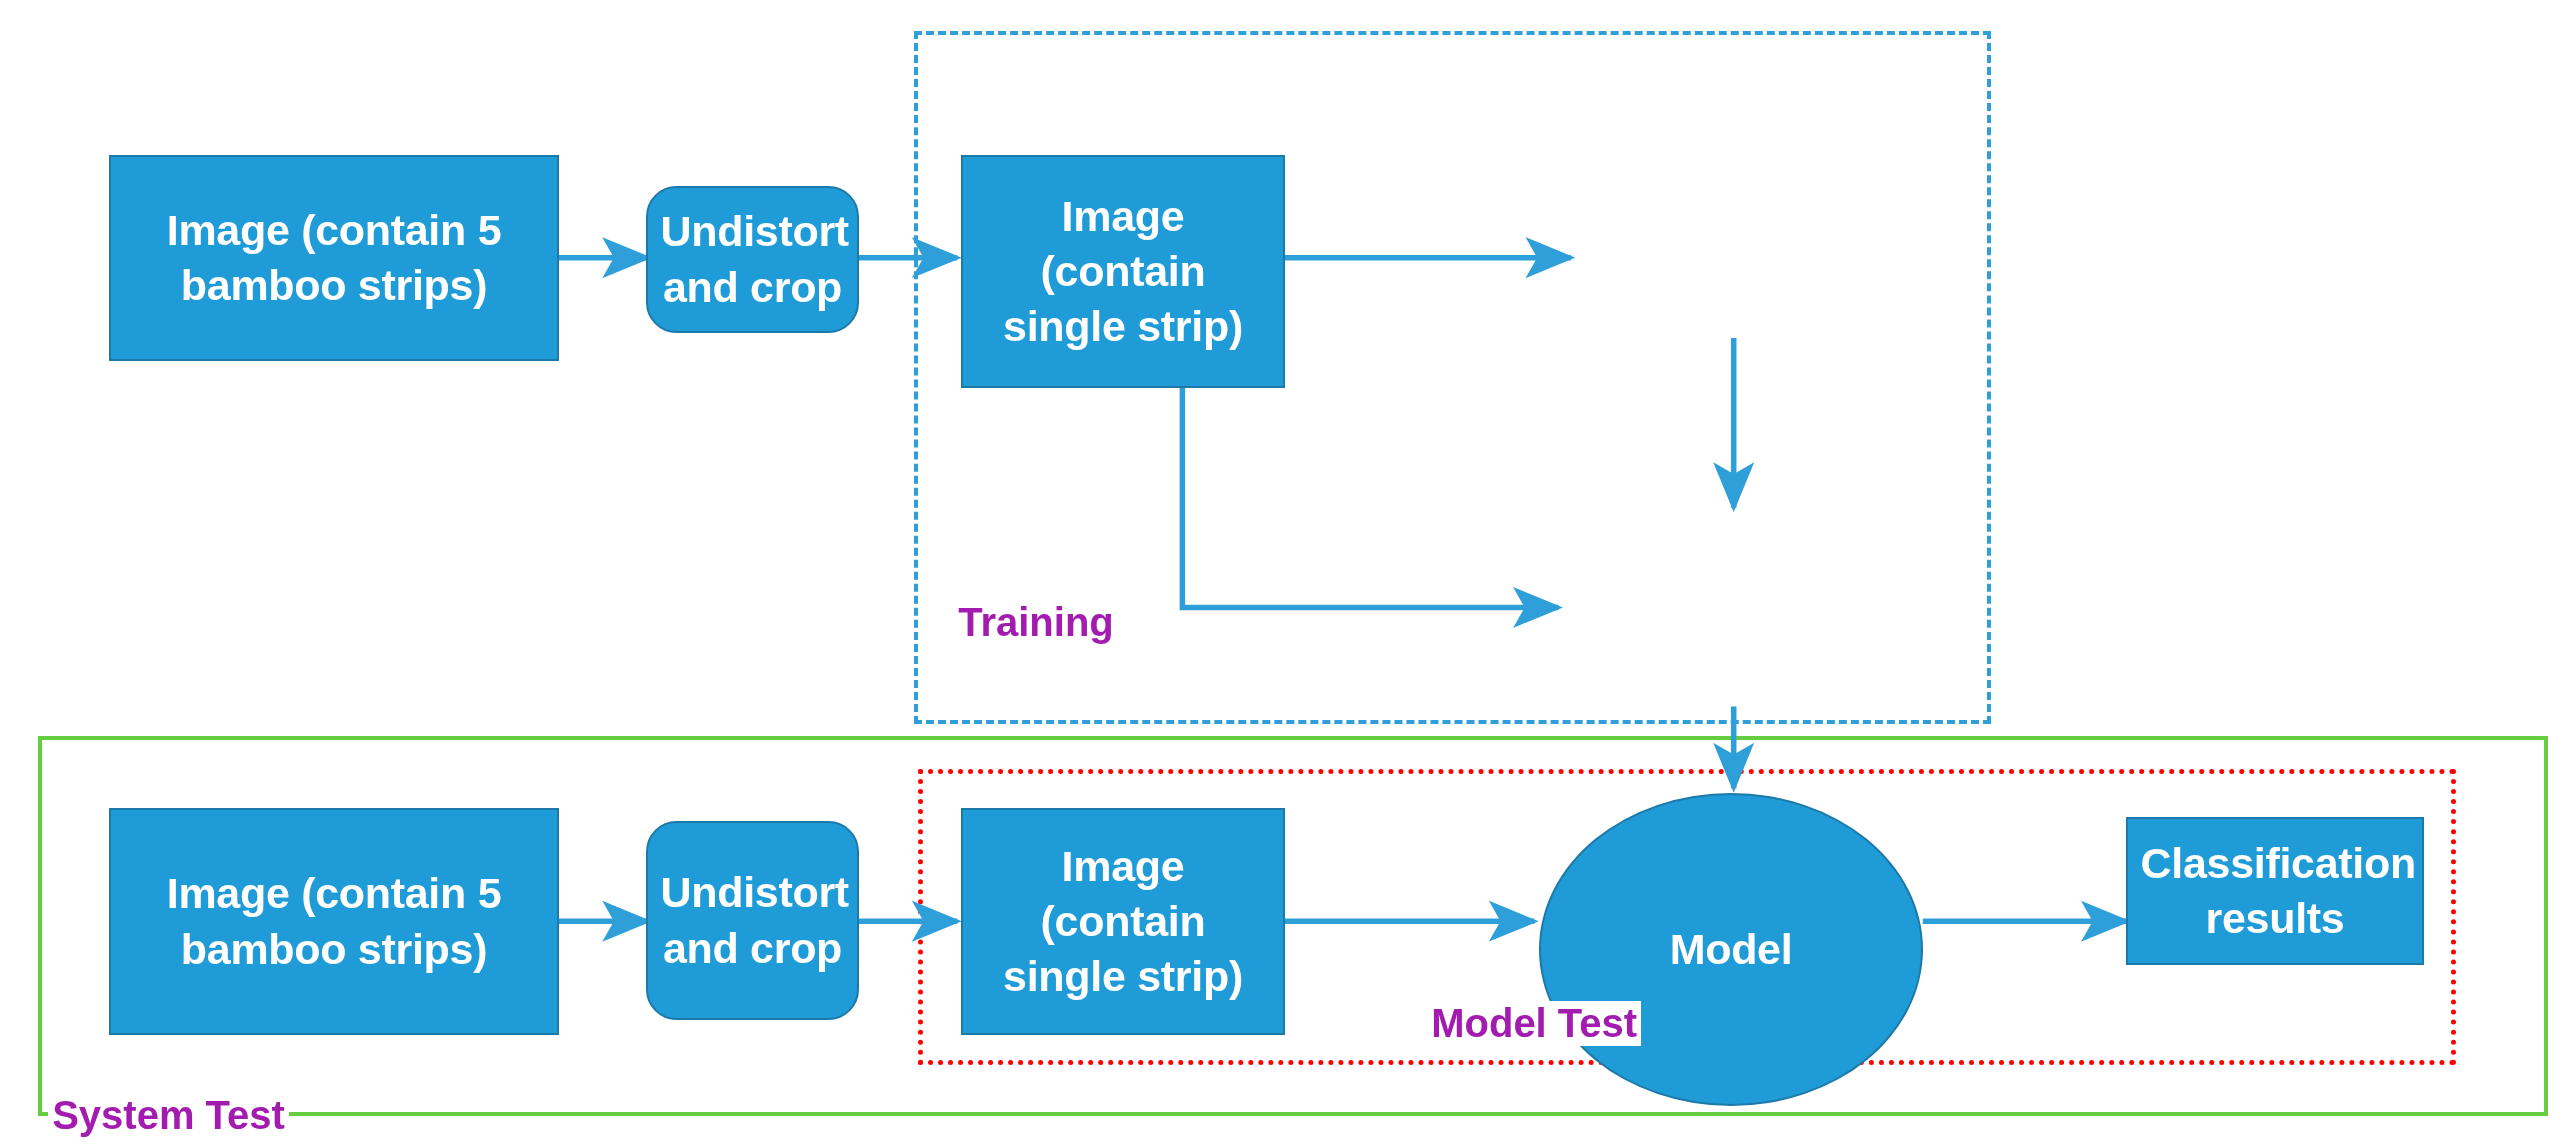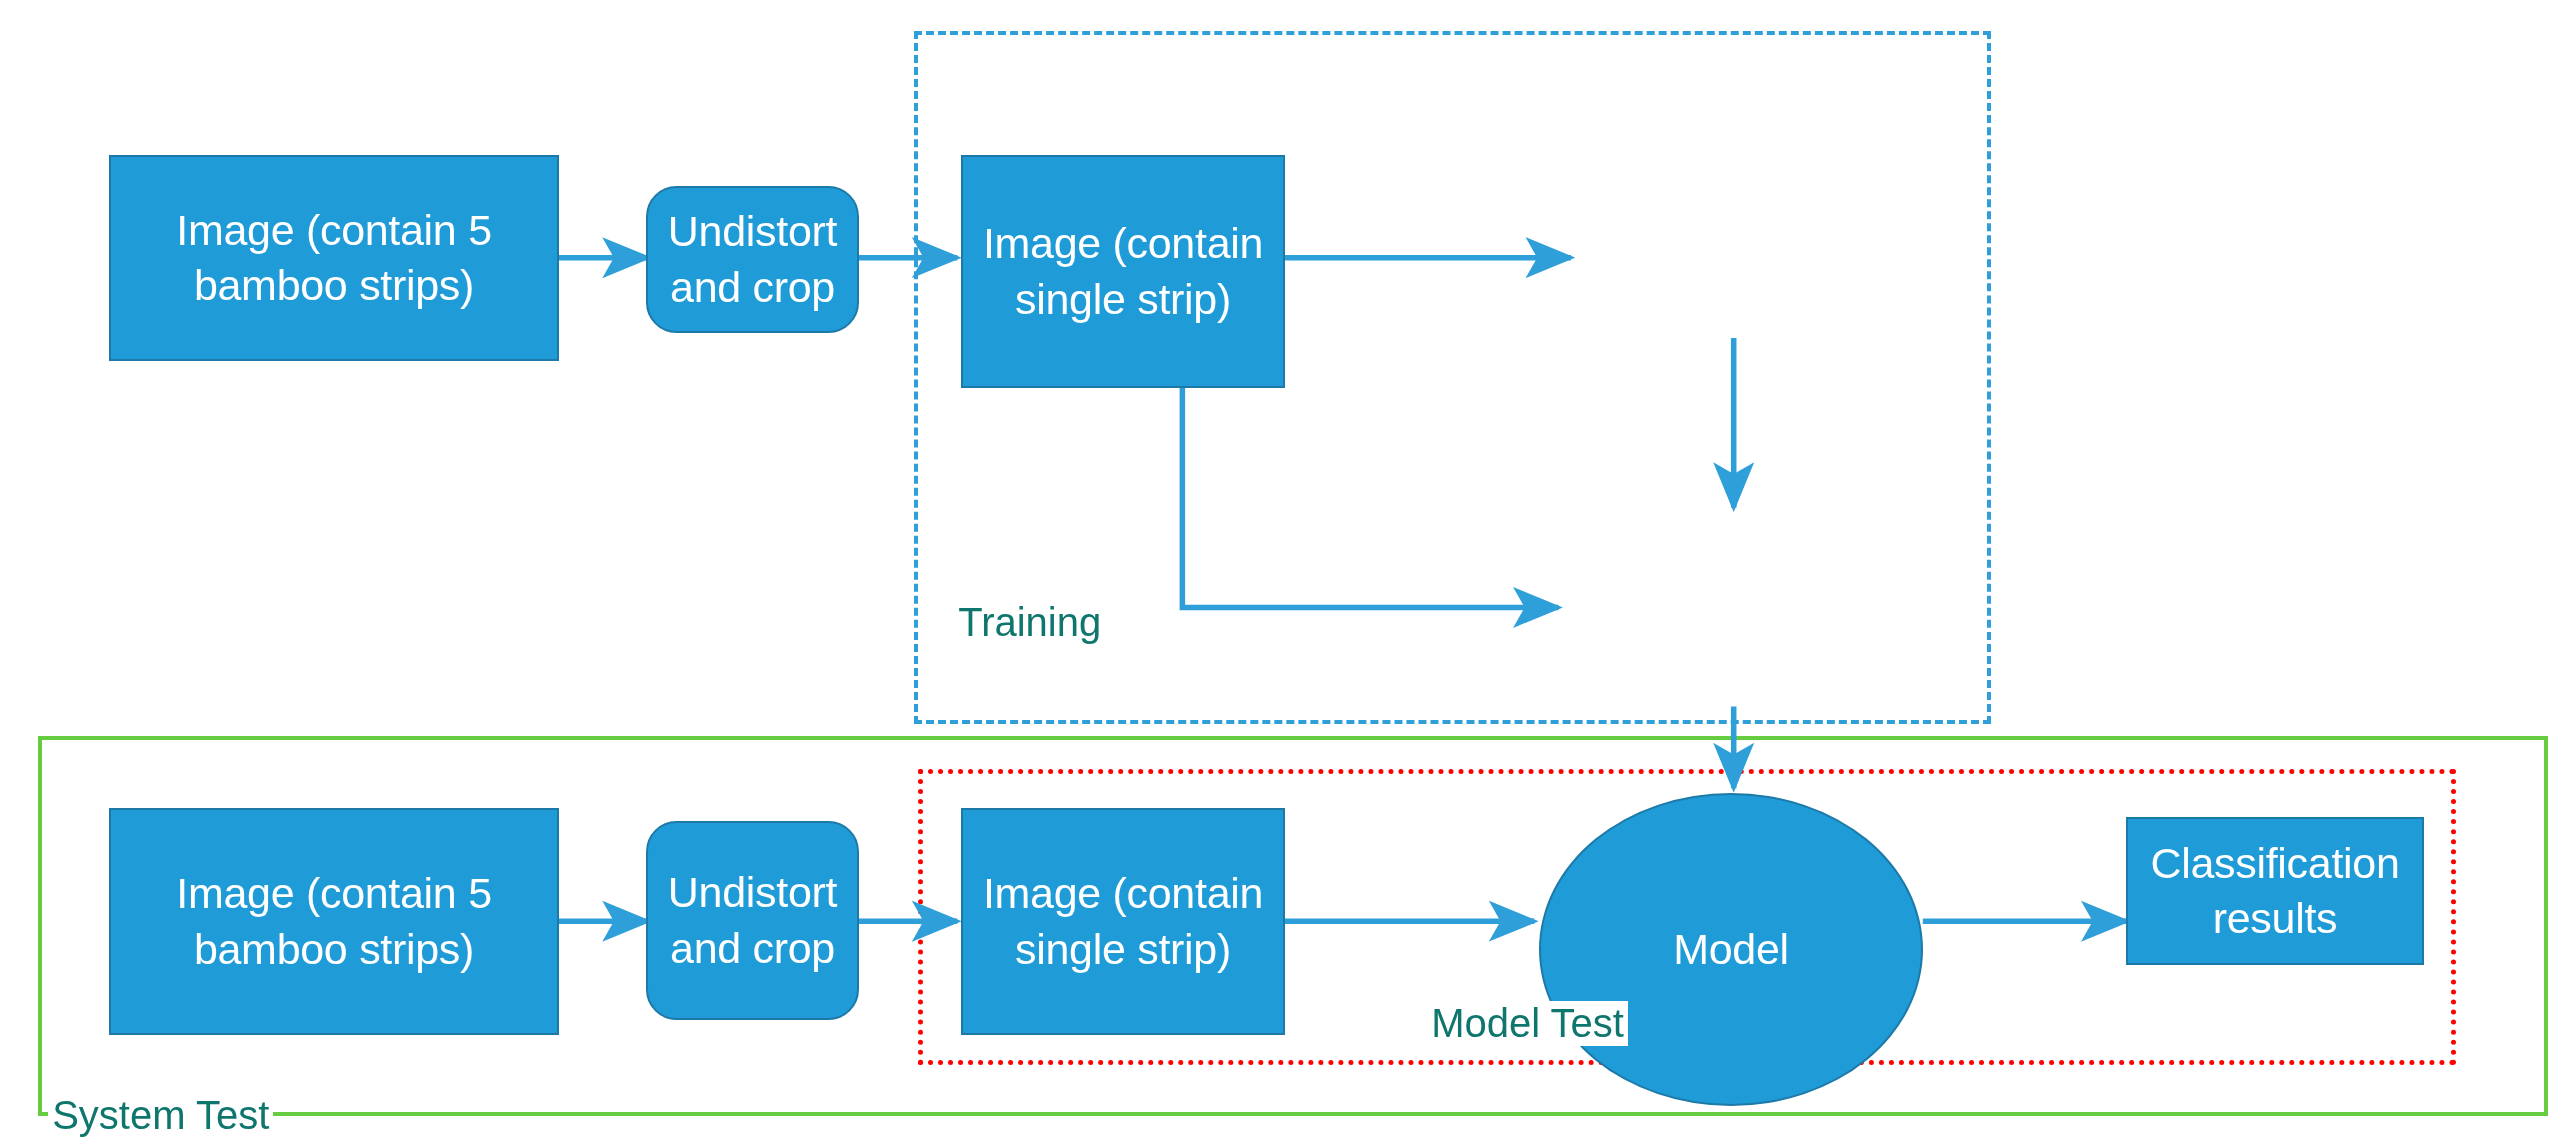--- a/index.html
+++ b/index.html
@@ -8,20 +8,21 @@
   }
   body {
     font-family: "Liberation Sans", sans-serif;
   }
   #canvas {
     position: relative;
     width: 2576px;
     height: 1147px;
     background: #ffffff;
     overflow: hidden;
+    font-weight: bold;
   }
   .node {
     position: absolute;
     box-sizing: border-box;
     background: #1f9bd8;
     border: 2.8px solid #1d7aa8;
     color: #ffffff;
     display: flex;
     align-items: center;
     justify-content: center;
@@ -45,21 +46,21 @@
     border: 4.8px dashed #2e9fd9;
   }
   .group.system {
     border: 4.8px solid #66cc40;
   }
   .group.modeltest {
     border: 5.5px dotted #ff0000;
   }
   .group-label {
     position: absolute;
-    color: #0f766e;
+    color: #a21caf;
     font-size: 40px;
     font-family: "Liberation Sans", sans-serif;
     white-space: nowrap;
     background: #ffffff;
     padding: 0 4.2px;
   }
   svg.edges {
     position: absolute;
     left: 0; top: 0;
     width: 2576px;

